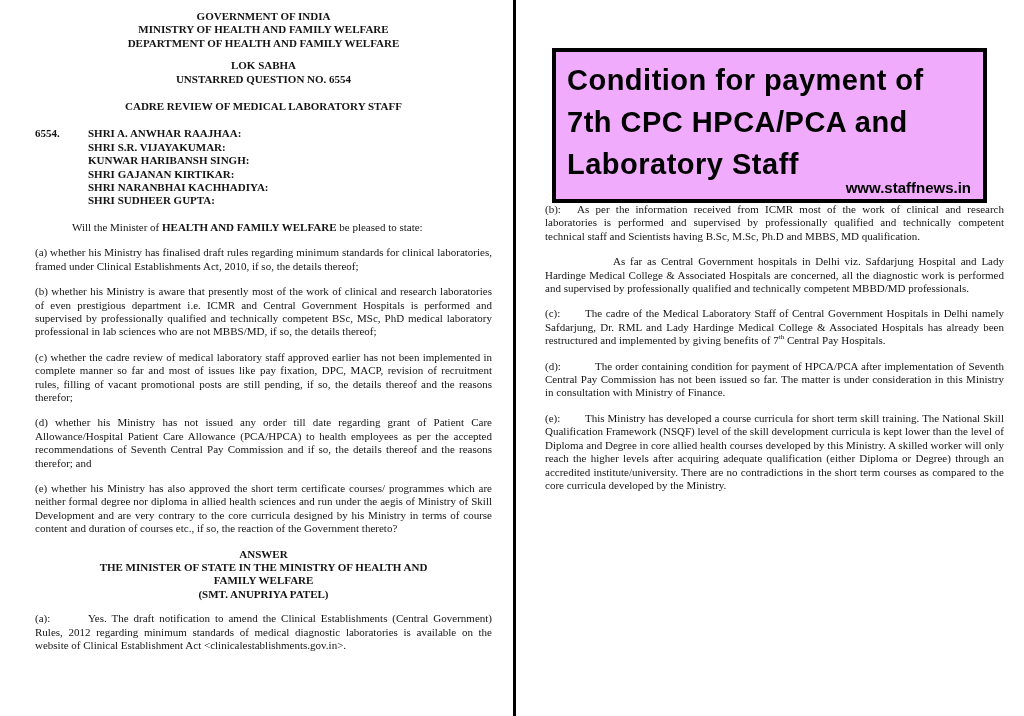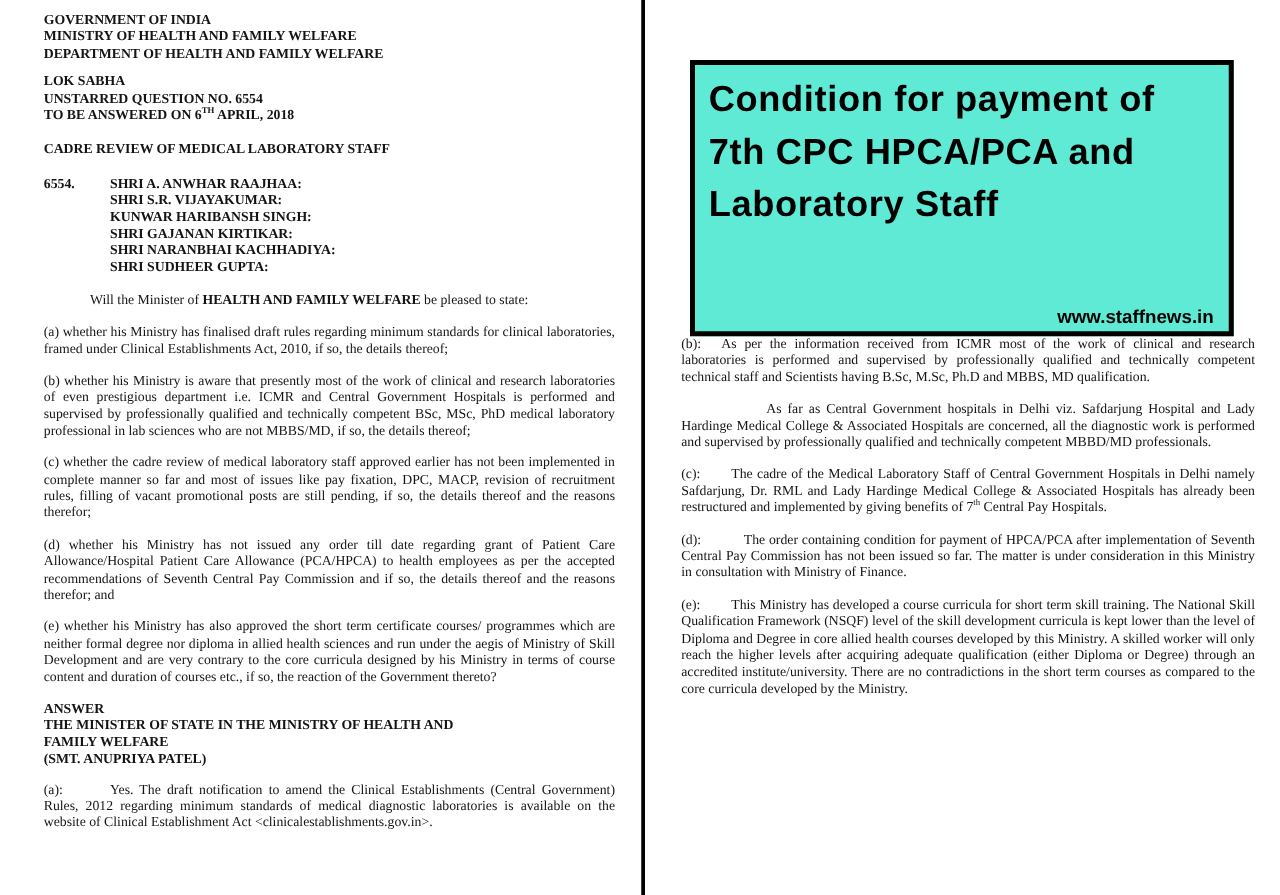--- a/index.html
+++ b/index.html
@@ -16,21 +16,21 @@
     padding: 10px 21px 0 35px;
     font-size: 11px; line-height: 13.4px;
   }
   .divider { width: 3px; background: #000000; }
   .right-col {
     flex: 1; box-sizing: border-box;
     padding: 0 20px 0 29px;
     font-size: 11px; line-height: 13.4px;
     position: relative;
   }
-  .center { text-align: left; }
+  .center { text-align: center; }
   .bold { font-weight: bold; }
   .hdr-block { margin-bottom: 9px; }
   .doc-title { margin: 14px 0 14px 0; }
   sup { font-size: 7px; line-height: 0; vertical-align: super; }
 
   .members {
     font-weight: bold;
     padding-left: 53px;
     position: relative;
     margin: 0 0 13px 0;
@@ -45,25 +45,25 @@
   }
   .answer-heading { margin: 2px 0 11px 0; }
   .lbl-a  { display: inline-block; width: 53px; }
   .lbl-r  { display: inline-block; width: 40px; }
   .lbl-rb { display: inline-block; width: 32px; }
   .lbl-rd { display: inline-block; width: 50px; }
 
   
   .banner {
     margin: 48px 0 0 7px;
-    width: 435px; height: 221px;
+    width: 435px; height: 155px;
     border: 4px solid #000000;
     box-sizing: border-box;
     position: relative;
-    background: #5eead4;
+    background: #f0abfc;
     font-family: "Liberation Sans", sans-serif;
   }
   .banner-line {
     font-weight: 900;
     font-size: 29px;
     line-height: 42px;
     letter-spacing: 0.5px;
     padding-left: 11px;
     color: #000000;
     white-space: nowrap;
@@ -90,21 +90,20 @@
 
     <div class="center bold hdr-block">
       <div>GOVERNMENT OF INDIA</div>
       <div>MINISTRY OF HEALTH AND FAMILY WELFARE</div>
       <div>DEPARTMENT OF HEALTH AND FAMILY WELFARE</div>
     </div>
 
     <div class="center bold hdr-block">
       <div>LOK SABHA</div>
       <div>UNSTARRED QUESTION NO. 6554</div>
-      <div><span>TO BE ANSWERED ON 6</span><sup>TH</sup><span> APRIL, 2018</span></div>
     </div>
 
     <div class="center bold doc-title">CADRE REVIEW OF MEDICAL LABORATORY STAFF</div>
 
     <div class="members">
       <div><span class="qnum">6554.</span><span>SHRI A. ANWHAR RAAJHAA:</span></div>
       <div>SHRI S.R. VIJAYAKUMAR:</div>
       <div>KUNWAR HARIBANSH SINGH:</div>
       <div>SHRI GAJANAN KIRTIKAR:</div>
       <div>SHRI NARANBHAI KACHHADIYA:</div>

